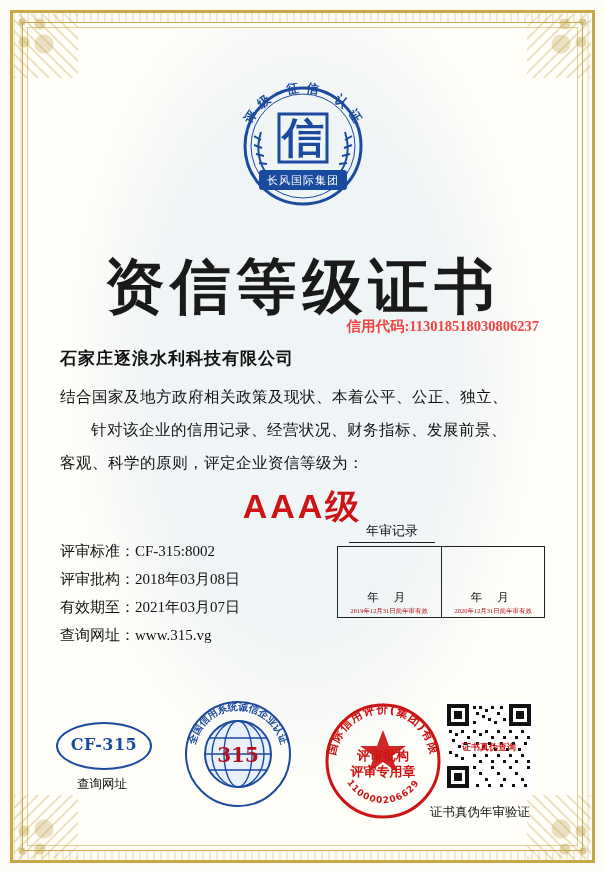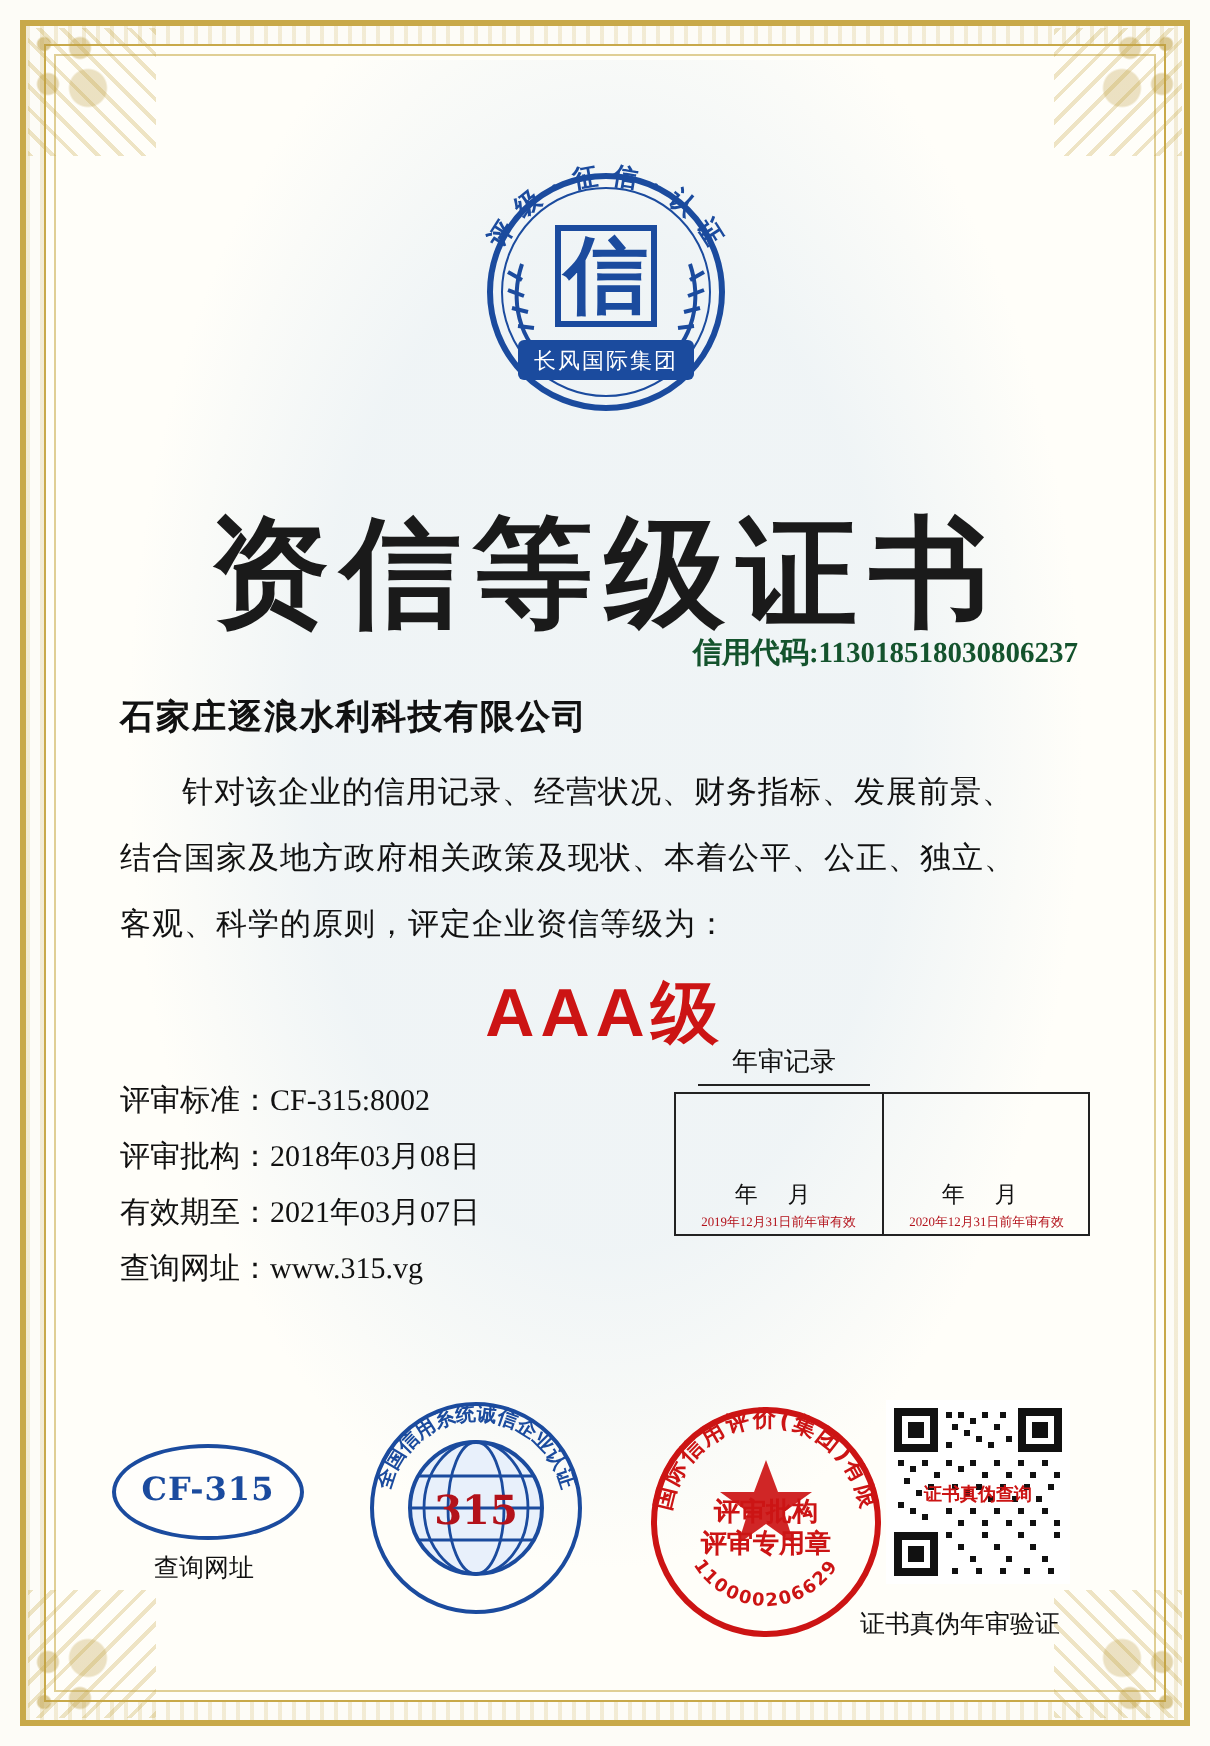--- a/index.html
+++ b/index.html
@@ -92,21 +92,21 @@
     font-weight: bold;
     color: #1a1a1a;
     font-family: "DejaVu Serif", "Liberation Serif", serif;
   }
   .credit-code {
     position: absolute;
     top: 285px;
     right: 34px;
     font-size: 14.5px;
     font-weight: bold;
-    color: #14532d;
+    color: #ef4444;
     letter-spacing: 0px;
   }
   .company-name {
     position: absolute;
     top: 315px;
     left: 28px;
     font-size: 17px;
     font-weight: bold;
     color: #111;
     letter-spacing: 1px;
@@ -305,22 +305,22 @@
       </svg>
     </div>
 
     <div class="main-title">资信等级证书</div>
 
     <div class="credit-code">信用代码:113018518030806237</div>
 
     <div class="company-name">石家庄逐浪水利科技有限公司</div>
 
     <div class="body-text">
+      <span class="line">结合国家及地方政府相关政策及现状、本着公平、公正、独立、</span>
       <span class="line indent">针对该企业的信用记录、经营状况、财务指标、发展前景、</span>
-      <span class="line">结合国家及地方政府相关政策及现状、本着公平、公正、独立、</span>
       <span class="line">客观、科学的原则，评定企业资信等级为：</span>
     </div>
 
     <div class="grade">AAA级</div>
 
     <div class="details">
       <div>评审标准：CF-315:8002</div>
       <div>评审批构：2018年03月08日</div>
       <div>有效期至：2021年03月07日</div>
       <div>查询网址：www.315.vg</div>

